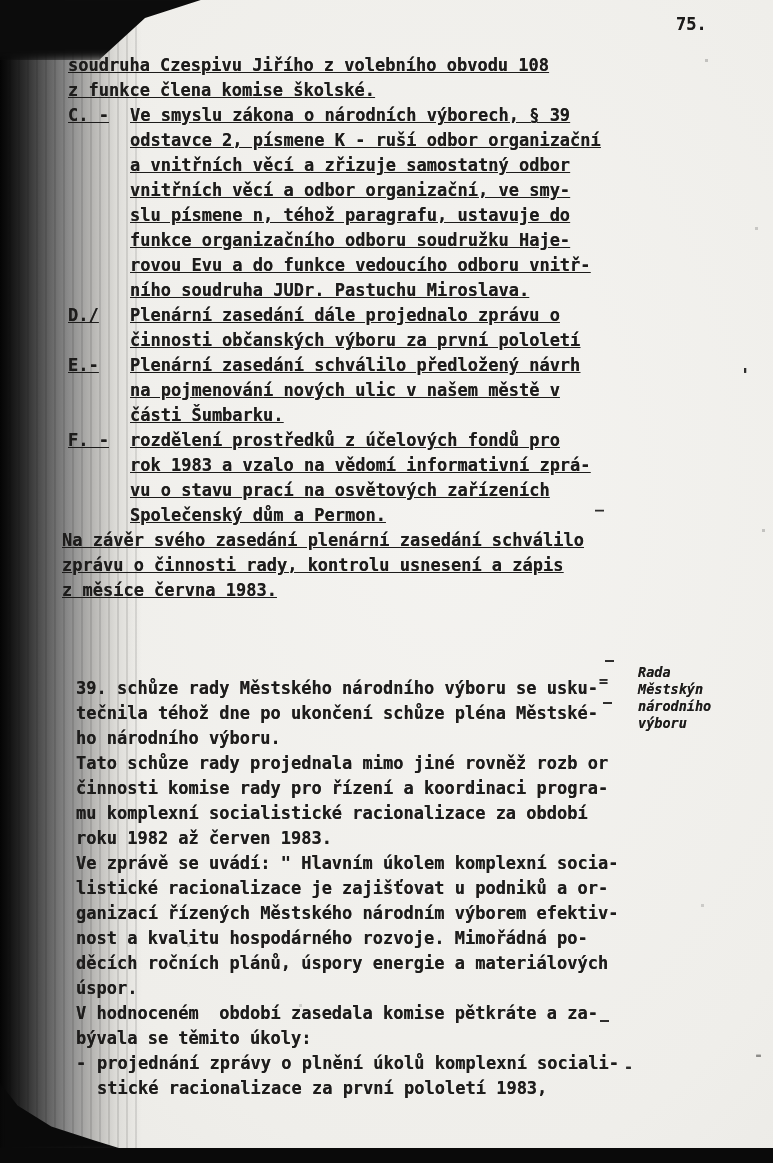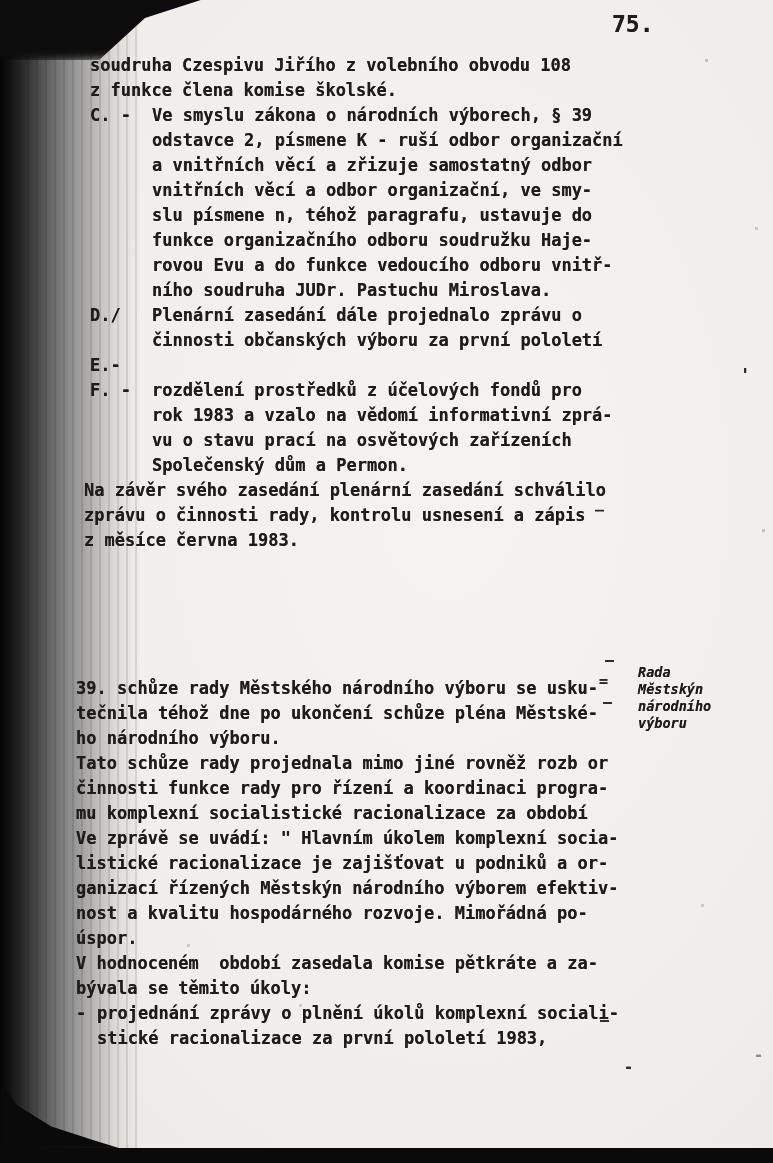--- a/index.html
+++ b/index.html
@@ -14,35 +14,35 @@
     color: #1d1c1b;
     font-weight: 700;
     text-shadow: 0 0 0.6px rgba(28,28,28,0.75);
   }
   .line { white-space: pre; }
   
   .typed { font-size: 17px; line-height: 25px; letter-spacing: 0px; }
 
   .top-section {
     position: absolute; left: 0; top: 53px; width: 660px;
-    padding-left: 90px; box-sizing: border-box;
+    padding-left: 68px; box-sizing: border-box; text-decoration: underline;
   }
   .bottom-section {
     position: absolute; left: 0; top: 676px; width: 640px;
     padding-left: 76px; box-sizing: border-box;
   }
   .item { display: flex; }
   .item .marker { flex: 0 0 62px; }
   .item .body { flex: 1 1 auto; }
   .item.bullet .marker { flex: 0 0 21px; }
   .closing { margin-left: -6px; }
 
   .page-number {
-    position: absolute; left: 612px; top: 12px;
-    font-size: 23px; line-height: 24px;
+    position: absolute; left: 676px; top: 12px;
+    font-size: 17px; line-height: 24px;
   }
   .margin-note {
     position: absolute; left: 638px; top: 664px;
     font-size: 13.5px; line-height: 17px; font-style: italic;
   }
 
   
   .binding {
     position: absolute; left: 0; top: 0; width: 142px; height: 100%;
     background:
@@ -122,20 +122,25 @@
     <div class="item">
       <div class="marker line">D./</div>
       <div class="body">
           <div class="line">Plenární zasedání dále projednalo zprávu o</div>
           <div class="line">činnosti občanských výboru za první pololetí</div>
         </div>
     </div>
 
     <div class="item">
       <div class="marker line">E.-</div>
+      <div class="body">
+          <div class="line">Plenární zasedání schválilo předložený návrh</div>
+          <div class="line">na pojmenování nových ulic v našem městě v</div>
+          <div class="line">části Šumbarku.</div>
+        </div>
     </div>
 
     <div class="item">
       <div class="marker line">F. -</div>
       <div class="body">
           <div class="line">rozdělení prostředků z účelových fondů pro</div>
           <div class="line">rok 1983 a vzalo na vědomí informativní zprá-</div>
           <div class="line">vu o stavu prací na osvětových zařízeních</div>
           <div class="line">Společenský dům a Permon.</div>
         </div>
@@ -149,28 +154,30 @@
   </div>
 
   <div class="bottom-section typed">
     <div>
         <div class="line">39. schůze rady Městského národního výboru se usku-</div>
         <div class="line">tečnila téhož dne po ukončení schůze pléna Městské-</div>
         <div class="line">ho národního výboru.</div>
       </div>
     <div>
         <div class="line">Tato schůze rady projednala mimo jiné rovněž rozb or</div>
-        <div class="line">činnosti funkce rady pro řízení a koordinaci progra-</div>
+        <div class="line">činnosti komise rady pro řízení a koordinaci progra-</div>
         <div class="line">mu komplexní socialistické racionalizace za období</div>
+        <div class="line">roku 1982 až červen 1983.</div>
       </div>
     <div>
         <div class="line">Ve zprávě se uvádí: " Hlavním úkolem komplexní socia-</div>
         <div class="line">listické racionalizace je zajišťovat u podniků a or-</div>
-        <div class="line">ganizací řízených Městskýn národního výborem efektiv-</div>
+        <div class="line">ganizací řízených Městského národním výborem efektiv-</div>
         <div class="line">nost a kvalitu hospodárného rozvoje. Mimořádná po-</div>
+        <div class="line">děcích ročních plánů, úspory energie a materiálových</div>
         <div class="line">úspor.</div>
       </div>
     <div>
         <div class="line">V hodnoceném  období zasedala komise pětkráte a za-</div>
         <div class="line">bývala se těmito úkoly:</div>
       </div>
     <div class="item bullet">
       <div class="marker line">-</div>
       <div class="body">
           <div class="line">projednání zprávy o plnění úkolů komplexní sociali-</div>

